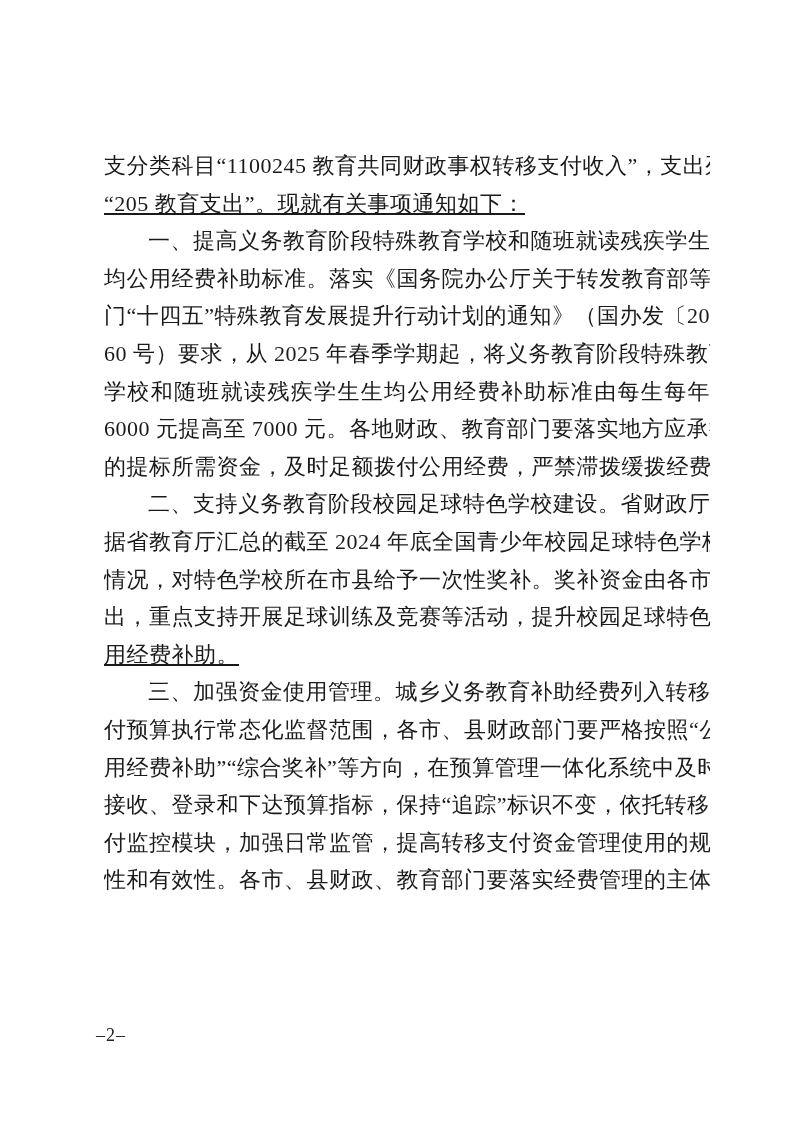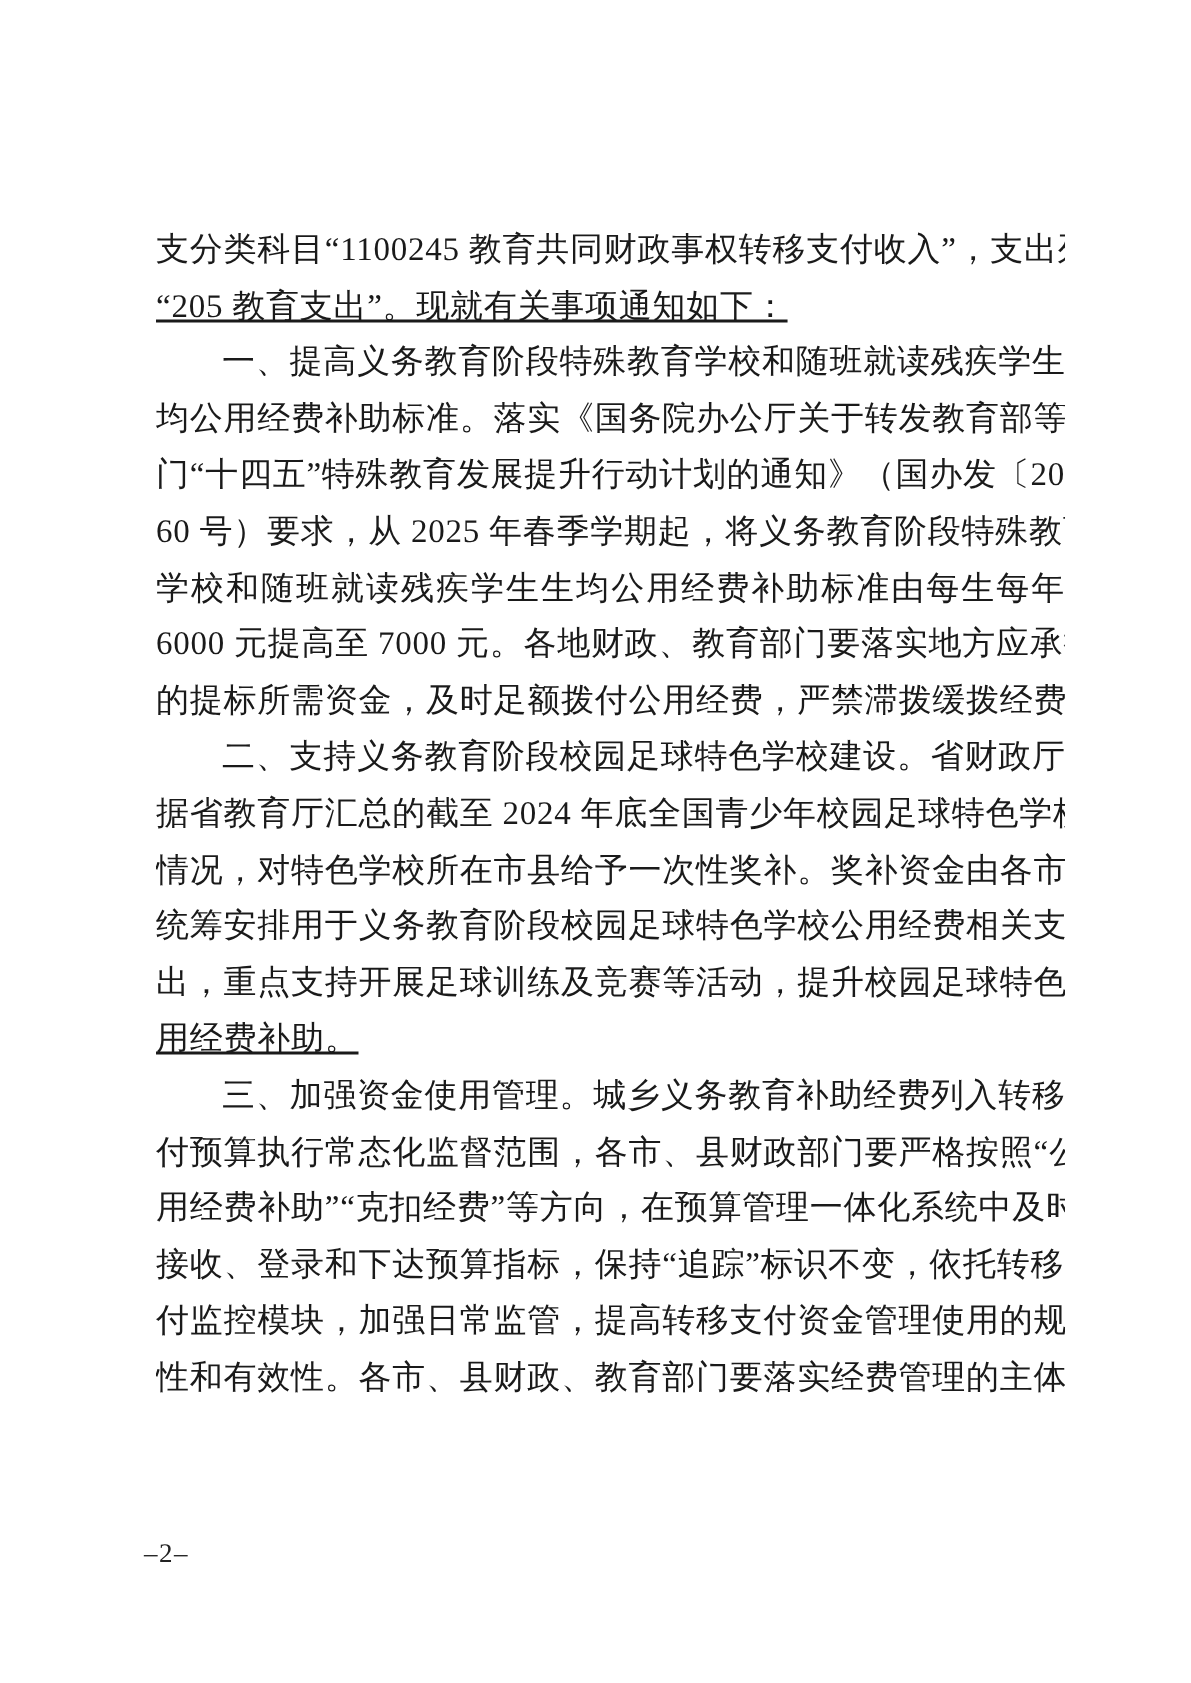--- a/index.html
+++ b/index.html
@@ -73,29 +73,28 @@
       <span class="line">60 号）要求，从 2025 年春季学期起，将义务教育阶段特殊教育</span>
       <span class="line">学校和随班就读残疾学生生均公用经费补助标准由每生每年</span>
       <span class="line">6000 元提高至 7000 元。各地财政、教育部门要落实地方应承担</span>
       <span class="line">的提标所需资金，及时足额拨付公用经费，严禁滞拨缓拨经费，</span>
     </div>
 
     <div class="para">
       <span class="line para-first">二、支持义务教育阶段校园足球特色学校建设。省财政厅依</span>
       <span class="line">据省教育厅汇总的截至 2024 年底全国青少年校园足球特色学校</span>
       <span class="line">情况，对特色学校所在市县给予一次性奖补。奖补资金由各市县</span>
-      <span class="line">统筹安排用于义务教育阶段校园足球特色学校公用经费相关支</span>
       <span class="line">出，重点支持开展足球训练及竞赛等活动，提升校园足球特色学</span>
       <span class="line para-last">用经费补助。</span>
     </div>
 
     <div class="para">
       <span class="line para-first">三、加强资金使用管理。城乡义务教育补助经费列入转移支</span>
       <span class="line">付预算执行常态化监督范围，各市、县财政部门要严格按照“公</span>
-      <span class="line">用经费补助”“克扣经费”等方向，在预算管理一体化系统中及时</span>
+      <span class="line">用经费补助”“综合奖补”等方向，在预算管理一体化系统中及时</span>
       <span class="line">接收、登录和下达预算指标，保持“追踪”标识不变，依托转移支</span>
       <span class="line">付监控模块，加强日常监管，提高转移支付资金管理使用的规范</span>
       <span class="line">性和有效性。各市、县财政、教育部门要落实经费管理的主体责</span>
     </div>
 
   </main>
 
   <div class="page-number">–2–</div>
 </div>
 

